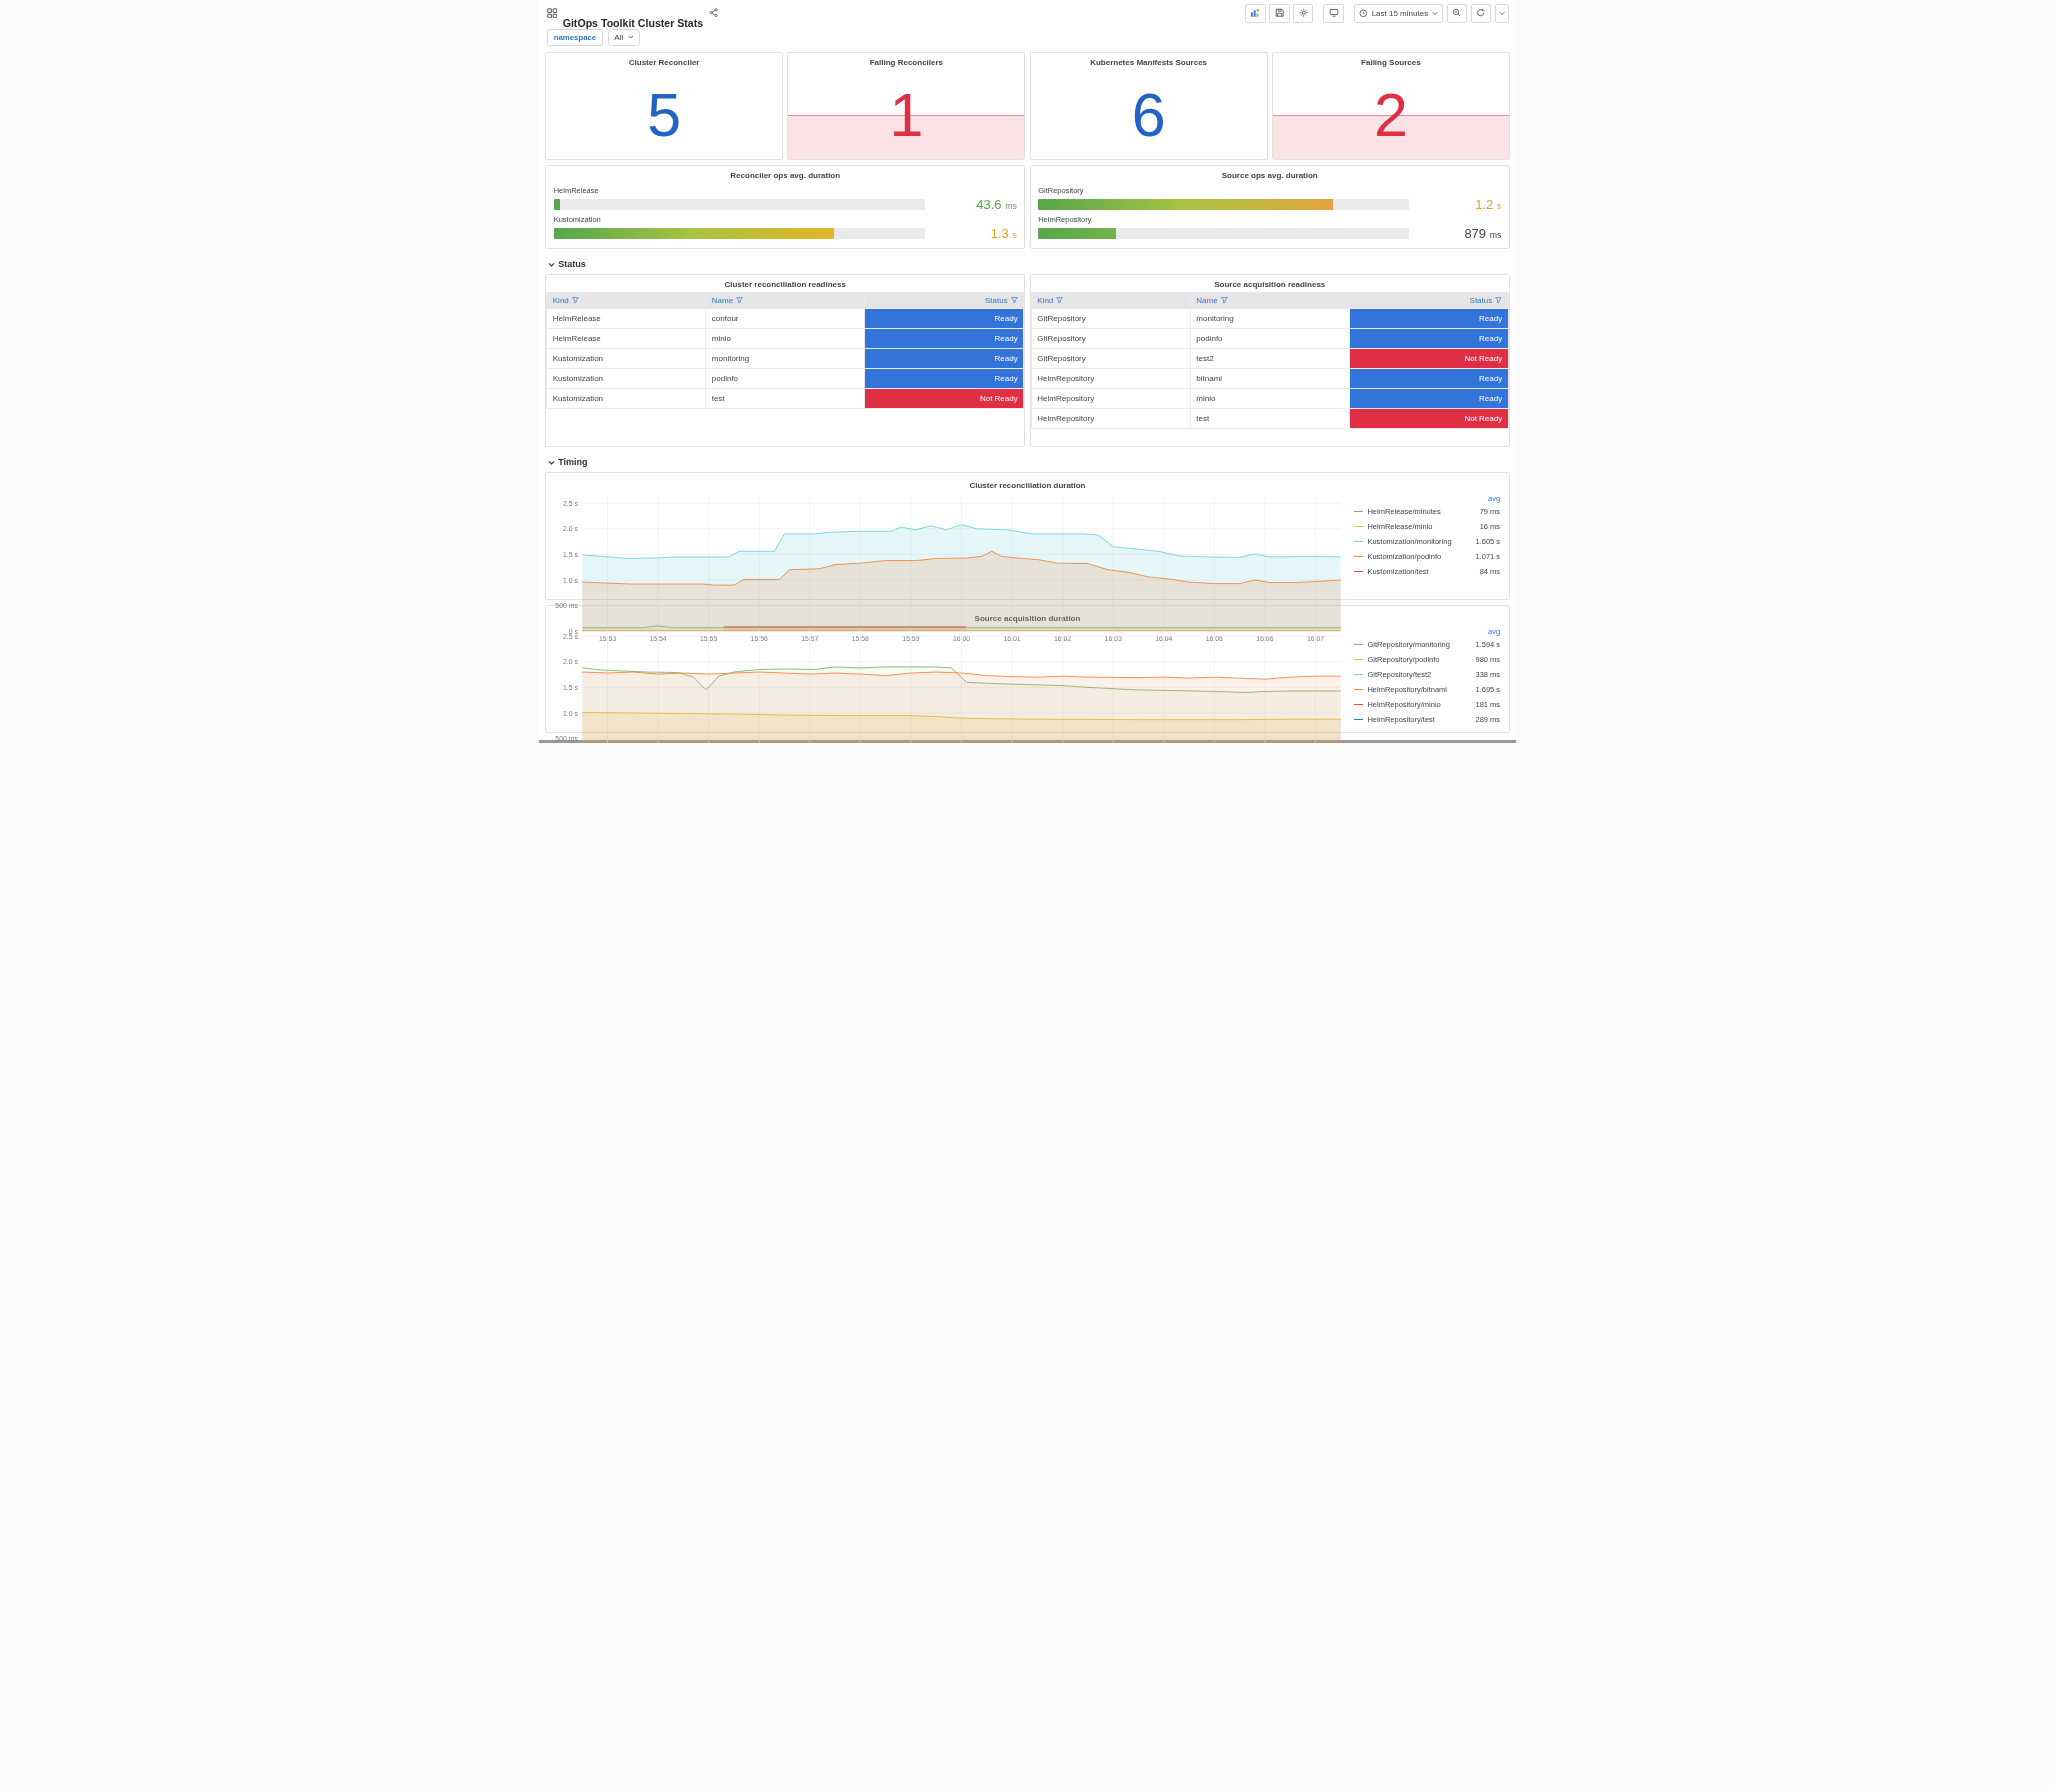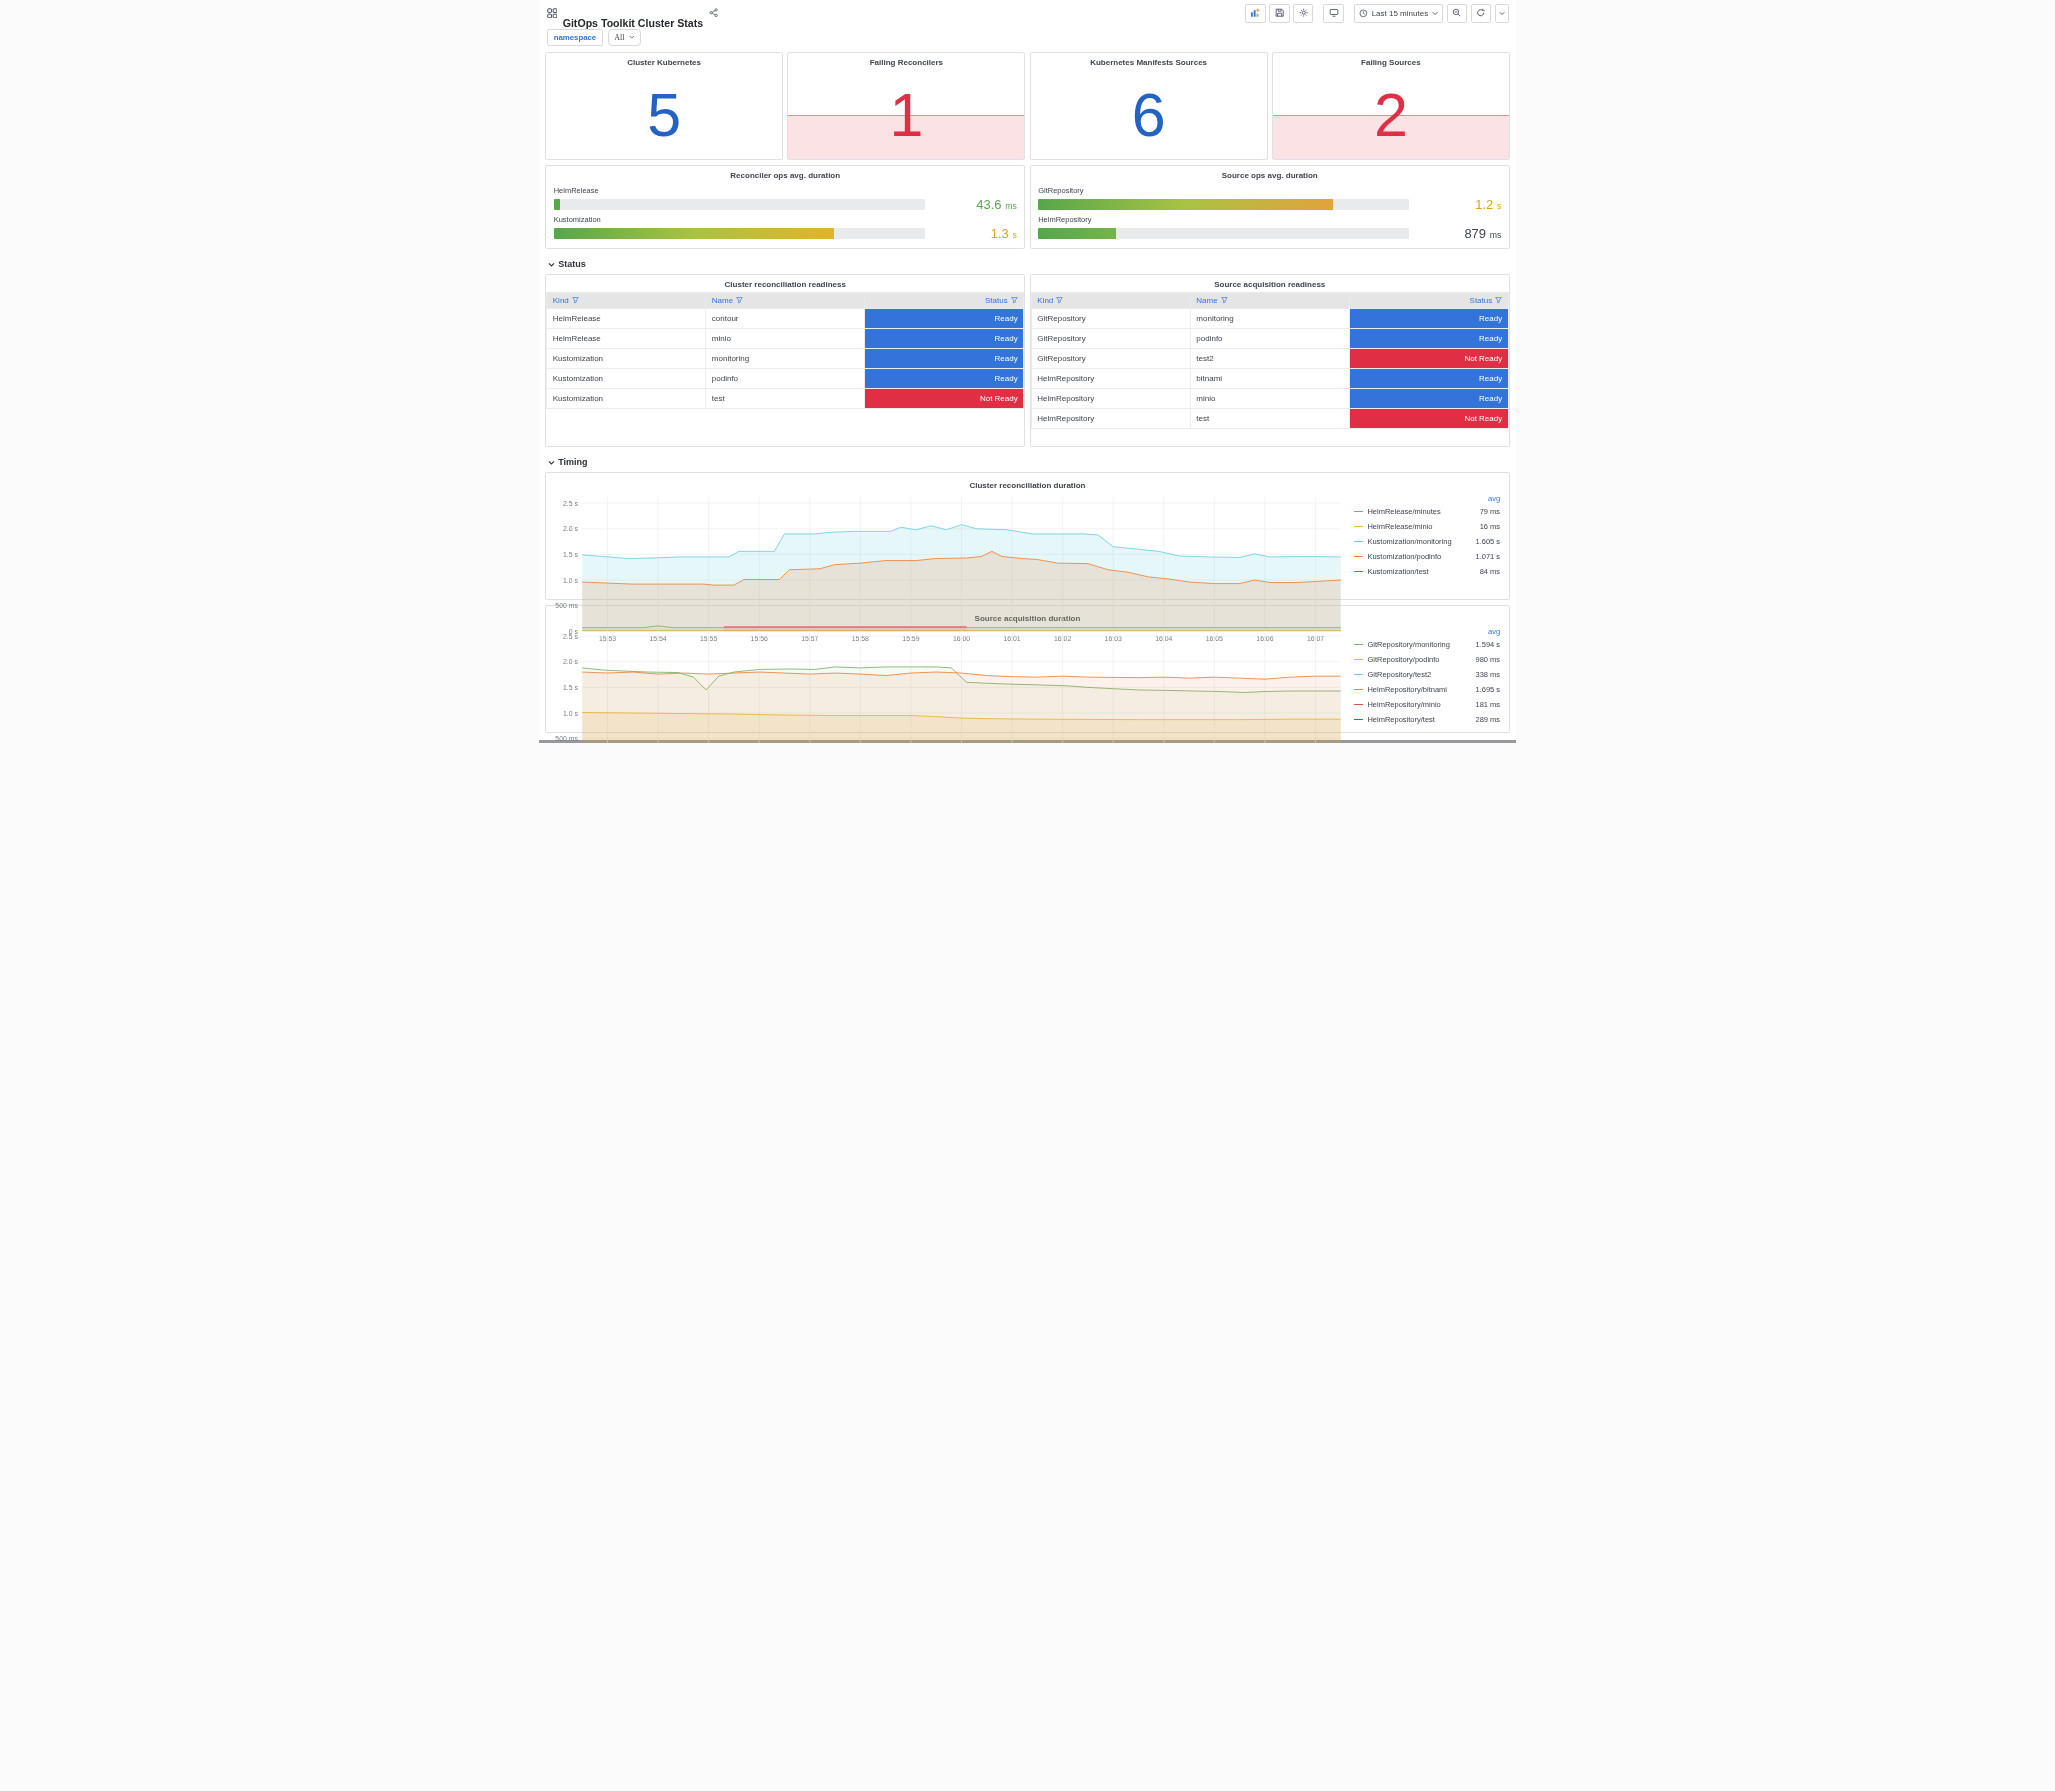--- a/index.html
+++ b/index.html
@@ -15,21 +15,21 @@
           font-size:8px; color:#3f4450; }
   .tbtn svg { display:block; }
   .gap-left { margin-left:6.2px; }
   .icon-plain { display:inline-flex; align-items:center; cursor:pointer; }
 
   
   .varrow { display:flex; gap:4.4px; padding:3.1px 7.5px 6.2px; }
   .var-label { border:0.6px solid #d8d9da; border-radius:1.9px; padding:3.1px 6.2px; color:#3274d9;
                font-size:7.8px; font-weight:700; background:#fff; }
   .var-value { border:0.6px solid #d8d9da; border-radius:4px; padding:3.1px 5.6px; font-size:8px;
-               display:flex; align-items:center; gap:4.4px; cursor:pointer; background:#fff;font-family:Liberation Serif, serif; }
+               display:flex; align-items:center; gap:4.4px; cursor:pointer; background:#fff; }
 
   
   .row4 { display:grid; grid-template-columns:repeat(4,1fr); gap:4.4px; margin:0 6.2px; }
   .row2 { display:grid; grid-template-columns:repeat(2,1fr); gap:4.4px; margin:5px 6.2px 0; }
   .row1 { margin:5px 6.2px 0; }
 
   .panel { background:#fff; border:0.6px solid #e0e1e2; border-radius:1.9px; }
   .ptitle { text-align:center; font-size:8px; font-weight:700; color:#3f4450; padding:5px 0 2.5px; }
 
   
@@ -160,21 +160,21 @@
   <span class="var-value">
     <span>All</span>
     <svg width="5.6" height="4.4" viewBox="0 0 12 8" fill="none" stroke="#3f4450" stroke-width="1.6">
       <path d="M1.5 1.5 L6 6 L10.5 1.5"></path>
     </svg>
   </span>
 </div>
 
 <div class="row4">
   <div class="panel stat">
-    <div class="ptitle">Cluster Kubernetes</div>
+    <div class="ptitle">Cluster Reconciler</div>
 
     <div class="stat-value" style="color: rgb(36, 99, 196);">5</div>
   </div>
   <div class="panel stat">
     <div class="ptitle">Failing Reconcilers</div>
     <div class="stat-band" style="display: block; background: rgba(224, 47, 68, 0.14); border-top: 1.2px solid rgba(224, 47, 68, 0.5);"></div>
     <div class="stat-value" style="color: rgb(224, 47, 68);">1</div>
   </div>
   <div class="panel stat">
     <div class="ptitle">Kubernetes Manifests Sources</div>

